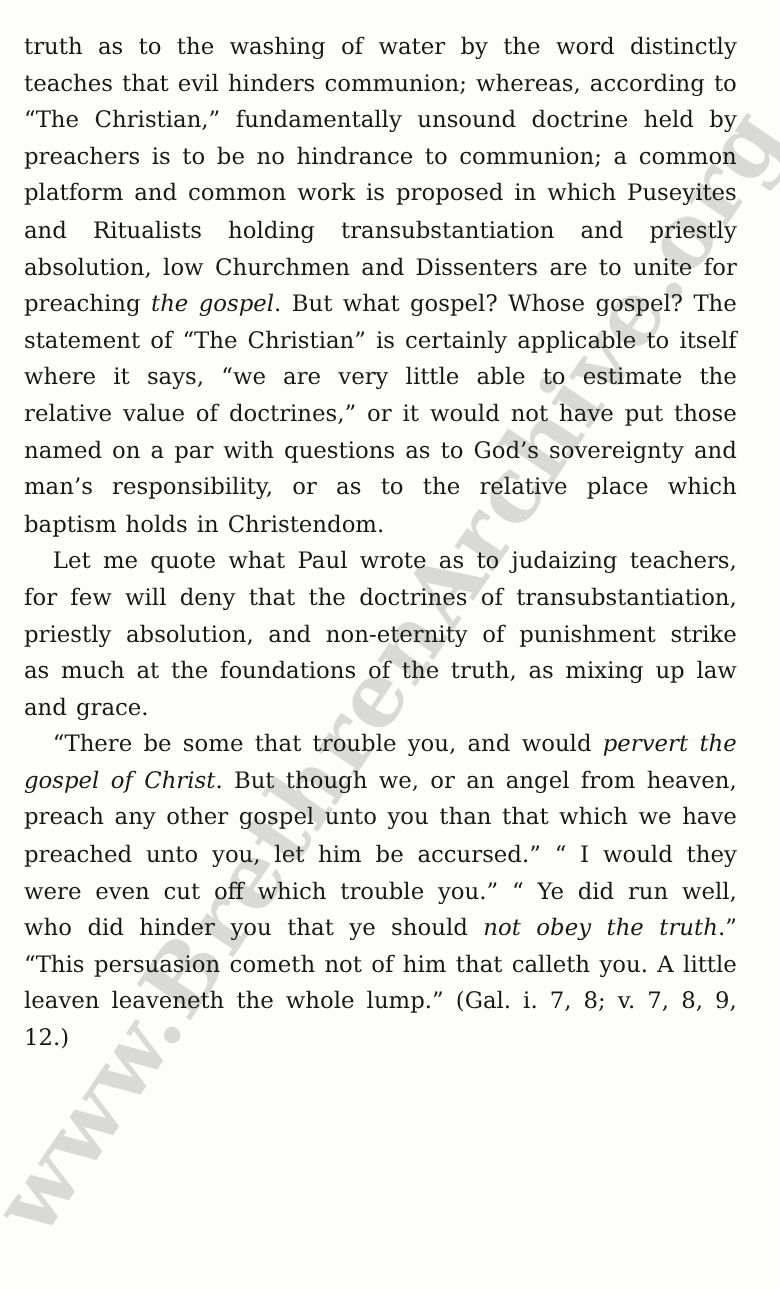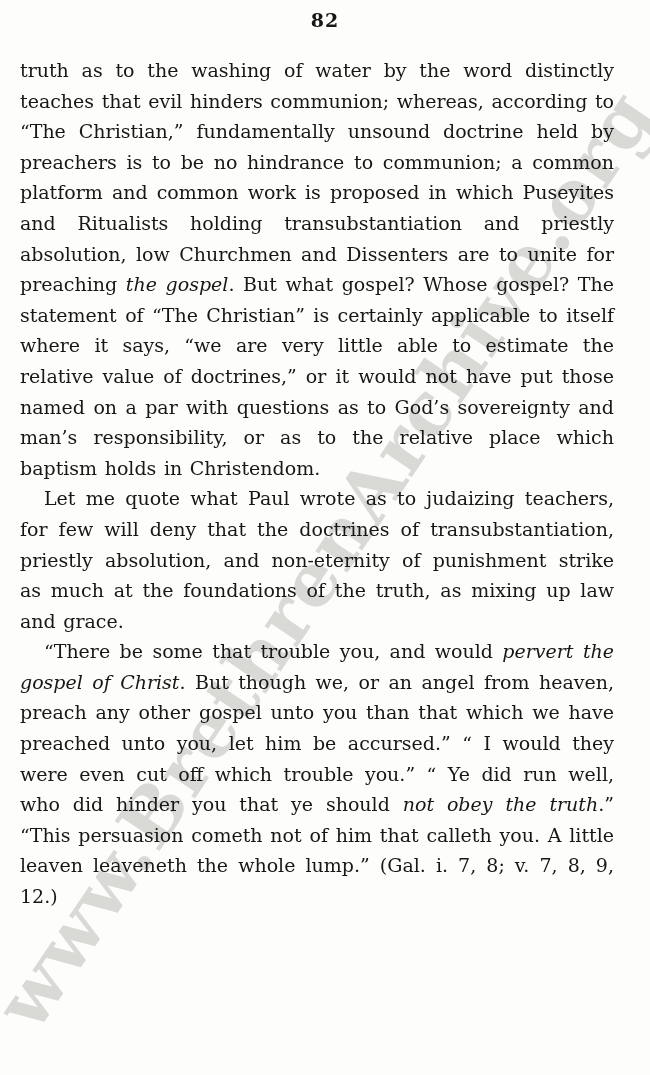--- a/index.html
+++ b/index.html
@@ -53,19 +53,18 @@
   }
   .text-block p.indent {
     text-indent: 24px;
   }
 </style>
 </head>
 <body>
 
 <div class="page">
   <div class="watermark">www.BrethrenArchive.org</div>
-  <div class="page-number">82</div>
   <div class="text-block" id="text-block">
       <p class=""><span>truth as to the washing of water by the word distinctly teaches that evil hinders communion; whereas, according to “The Christian,” fundamentally unsound doctrine held by preachers is to be no hindrance to communion; a common platform and common work is proposed in which Puseyites and Ritualists holding transubstantiation and priestly absolution, low Churchmen and Dissenters are to unite for preaching </span><i>the gospel</i><span>.  But what gospel?  Whose gospel?  The statement of “The Christian” is certainly applicable to itself where it says, “we are very little able to estimate the relative value of doctrines,” or it would not have put those named on a par with questions as to God’s sovereignty and man’s responsibility, or as to the relative place which baptism holds in Christendom.</span></p>
       <p class="indent"><span>Let me quote what Paul wrote as to judaizing teachers, for few will deny that the doctrines of transubstantiation, priestly absolution, and non-eternity of punishment strike as much at the foundations of the truth, as mixing up law and grace.</span></p>
       <p class="indent"><span>“There be some that trouble you, and would </span><i>pervert the gospel of Christ</i><span>.  But though we, or an angel from heaven, preach any other gospel unto you than that which we have preached unto you, let him be accursed.” “ I would they were even cut off which trouble you.” “ Ye did run well, who did hinder you that ye should </span><i>not obey the truth</i><span>.”  “This persuasion cometh not of him that calleth you.  A little leaven leaveneth the whole lump.”  (Gal. i. 7, 8; v. 7, 8, 9, 12.)</span></p>
     </div>
 </div>
 
 </body></html>

